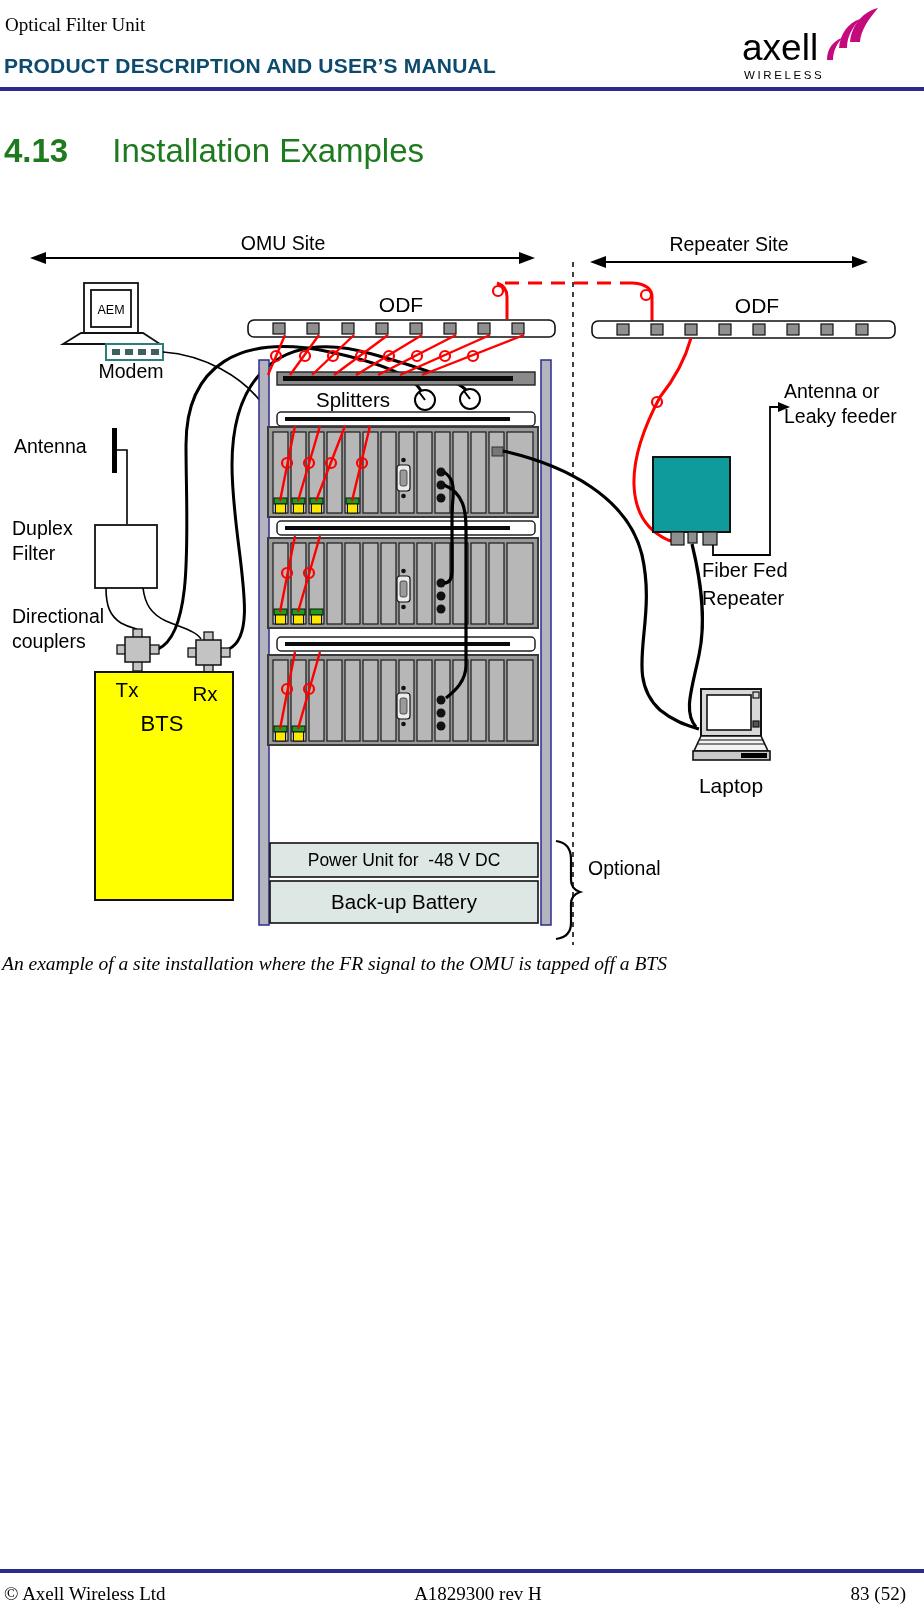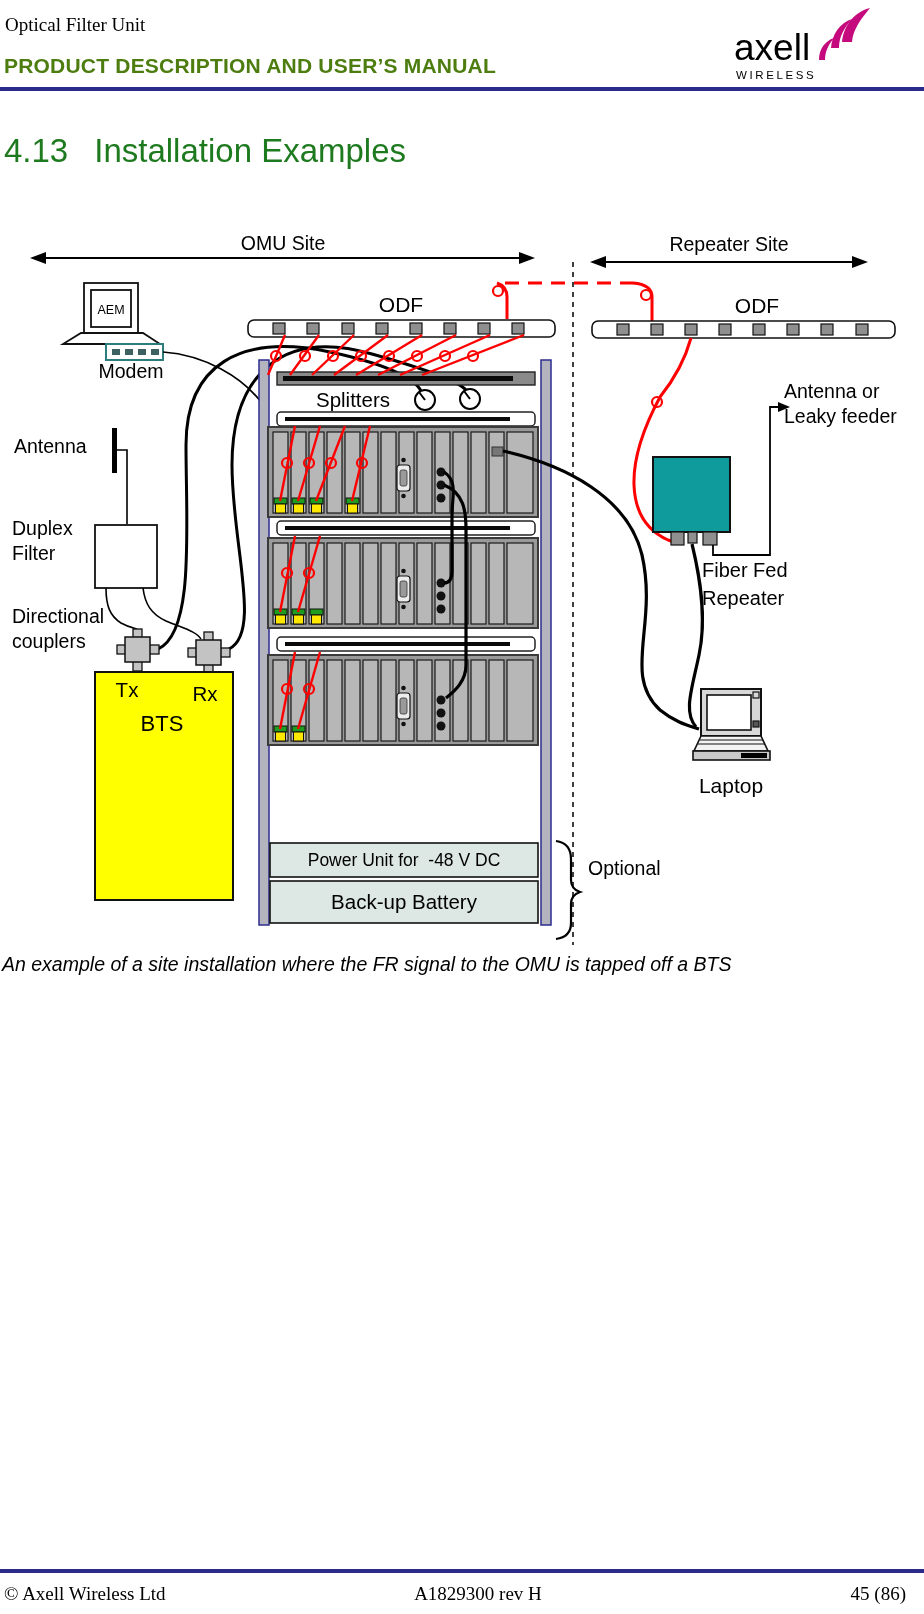--- a/index.html
+++ b/index.html
@@ -1,24 +1,24 @@
 <!DOCTYPE html>
 <html><head>
 <meta charset="utf-8">
 <style>
   html,body{margin:0;padding:0;background:#fff;}
   body{width:924px;height:1614px;position:relative;font-family:"Liberation Sans",sans-serif;color:#000;overflow:hidden;}
   .doc-title{position:absolute;left:5px;top:14px;font-family:"Liberation Serif",serif;font-size:19px;color:#000;}
-  .doc-subtitle{position:absolute;left:4px;top:54px;font-size:21px;font-weight:bold;color:#4d7c0f;letter-spacing:0.2px;}
+  .doc-subtitle{position:absolute;left:4px;top:54px;font-size:21px;font-weight:bold;color:#0c4a6e;letter-spacing:0.2px;}
   .header-rule{position:absolute;left:0;top:87px;width:924px;height:4px;background:#2b2b8c;}
-  .logo{position:absolute;right:50px;top:8px;}
+  .logo{position:absolute;right:42px;top:8px;}
   .section-heading{position:absolute;left:4px;top:132px;font-size:33px;color:#1e7a1e;}
-  .section-heading .num{margin-right:26px;}
+  .section-heading .num{margin-right:44px;font-weight:bold;}
   .diagram{position:absolute;left:0;top:225px;}
-  .caption{position:absolute;left:2px;top:953px;font-family:Liberation Sans, sans-serif;font-style:italic;font-size:19.5px;}
+  .caption{position:absolute;left:2px;top:953px;font-family:Liberation Serif, serif;font-style:italic;font-size:19.5px;}
   .footer-rule{position:absolute;left:0;top:1569px;width:924px;height:4px;background:#2b2b8c;}
   .footer{position:absolute;left:0;top:1583px;width:924px;font-family:"Liberation Serif",serif;font-size:19px;}
   .footer .fl{position:absolute;left:4px;}
   .footer .fc{position:absolute;left:16px;width:100%;text-align:center;}
   .footer .fr{position:absolute;right:18px;}
   svg text{font-family:"Liberation Sans",sans-serif;fill:#000;}
 </style>
 </head>
 <body>
 
@@ -356,14 +356,14 @@
   <text x="588" y="650" font-size="19.5">Optional</text>
 </svg>
 </div>
 
 <div class="caption">An example of a site installation where the FR signal to the OMU is tapped off a BTS</div>
 
 <div class="footer-rule"></div>
 <div class="footer">
   <span class="fc">A1829300 rev H</span>
   <span class="fl">© Axell Wireless Ltd</span>
-  <span class="fr">45 (86)</span>
+  <span class="fr">83 (52)</span>
 </div>
 
 </body></html>

